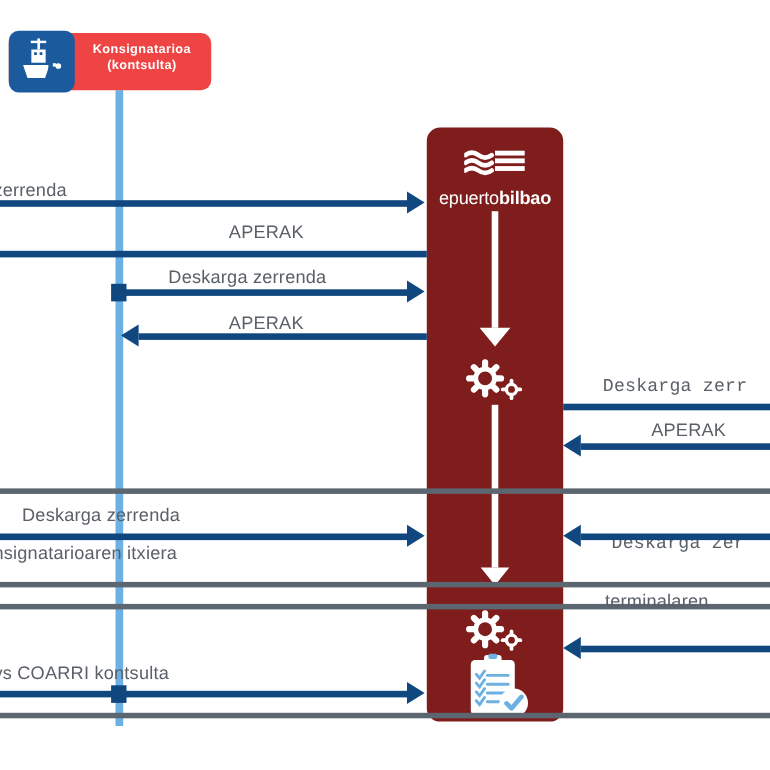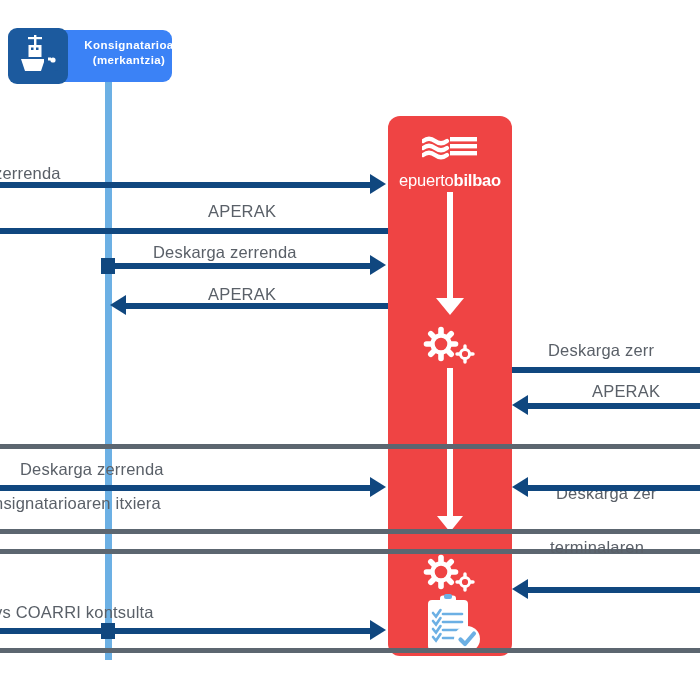--- a/index.html
+++ b/index.html
@@ -5,43 +5,43 @@
   html,body{margin:0;padding:0;}
   body{
     width:700px;height:700px;overflow:hidden;background:#ffffff;
     font-family:"Liberation Sans","DejaVu Sans",sans-serif;
     position:relative;
   }
   #stage{position:absolute;left:0;top:0;width:700px;height:700px;}
 
   
   .actor-badge{
-    position:absolute;left:8px;top:30px;width:164px;height:52px;
-    background:#3b82f6;border-radius:9px;
+    position:absolute;left:8px;top:30px;width:184px;height:52px;
+    background:#ef4444;border-radius:9px;
   }
   .actor-icon{
     position:absolute;left:0px;top:-2px;width:60px;height:56px;
     background:#1c5a9e;border-radius:9px;overflow:hidden;
   }
   .actor-icon svg{position:absolute;left:6px;top:5px;}
   .actor-label{
     position:absolute;left:52px;top:8px;width:138px;
     text-align:center;color:#ffffff;font-weight:bold;font-size:11.5px;
     line-height:15px;letter-spacing:.4px;
   }
 
   
   .lifeline{
     position:absolute;background:#6cb0e4;width:7px;
   }
 
   
   .syscol{
     position:absolute;left:388px;top:116px;width:124px;height:540px;
-    background:#ef4444;border-radius:12px;
+    background:#7f1d1d;border-radius:12px;
   }
   .sys-logo{position:absolute;left:0;top:20px;width:124px;text-align:center;}
   .sys-logo .mark{display:block;margin:0 auto 5px auto;}
   .sys-logo .wordmark{
     color:#ffffff;font-size:16.5px;letter-spacing:-.2px;white-space:nowrap;
   }
   .sys-logo .wordmark b{font-weight:bold;}
 
   
   .flowline{position:absolute;background:#ffffff;width:6px;left:59px;}
@@ -63,21 +63,21 @@
   .arrowL{
     position:absolute;width:0;height:0;
     border-top:10px solid transparent;border-bottom:10px solid transparent;
     border-right:16px solid #10477f;
   }
   .stub{position:absolute;width:14px;height:16px;background:#10477f;}
   .msglabel{
     position:absolute;color:#5a6068;font-size:16.5px;white-space:nowrap;
     letter-spacing:.2px;
   }
-  .msglabel.r{text-align:left;}
+  .msglabel.r{text-align:left;font-family:Liberation Mono, monospace;}
 
   
   .sep{position:absolute;left:0;width:700px;height:5px;background:#5c6670;}
 </style>
 </head>
 <body>
 
 <div id="stage">
 
   <div class="lifeline" style="left:105px;top:82px;height:578px;"></div>
@@ -95,21 +95,21 @@
 
         <path d="M7 26 H31 L27 38 H11 Z" fill="#ffffff"></path>
 
         <path d="M30 22 h14 a3 3 0 0 1 3 3 v6 a7 7 0 0 1 -7 7 h-10 z" fill="#1c5a9e"></path>
         <circle cx="39" cy="27" r="2.6" fill="#ffffff"></circle>
         <rect x="34" y="24.5" width="3" height="3" fill="#ffffff"></rect>
       </svg>
     </div>
     <div class="actor-label">
       <div>Konsignatarioa</div>
-      <div>(merkantzia)</div>
+      <div>(kontsulta)</div>
     </div>
   </div>
 
   <div class="syscol">
 
     <div class="sys-logo">
       <svg class="mark" width="56" height="30" viewBox="0 0 56 30" aria-hidden="true">
         <rect x="28" y="1" width="27" height="4.4" fill="#ffffff"></rect>
         <rect x="28" y="8" width="27" height="4.4" fill="#ffffff"></rect>
         <rect x="28" y="15" width="27" height="4.4" fill="#ffffff"></rect>

